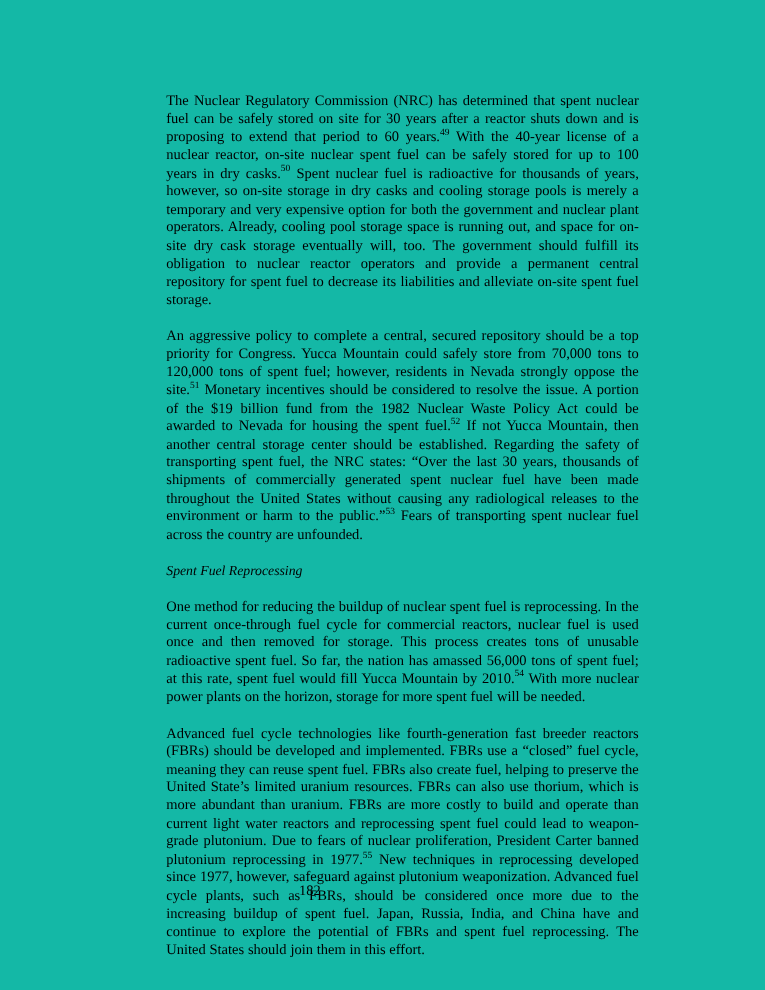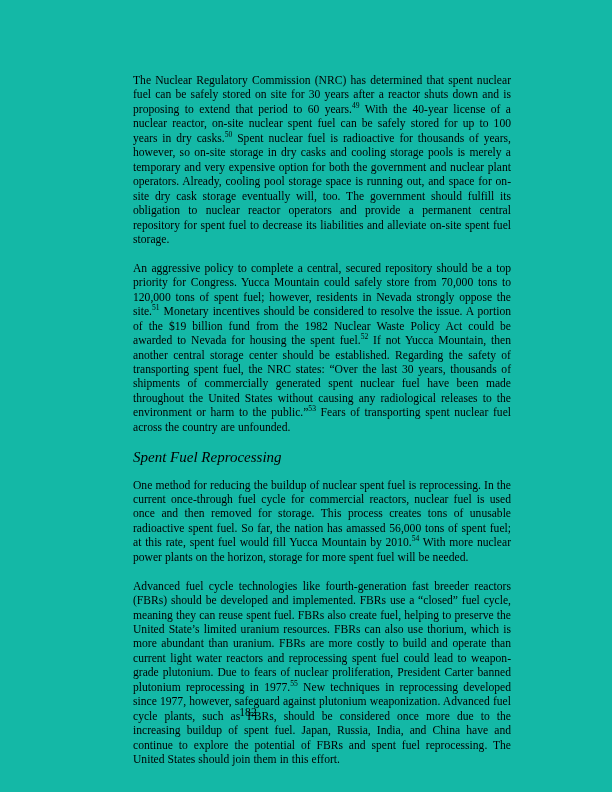--- a/index.html
+++ b/index.html
@@ -36,21 +36,21 @@
     text-justify: inter-word;
     hyphens: none;
     -webkit-hyphens: none;
     word-spacing: 0.15px;
   }
   p.body-para:last-of-type {
     margin-bottom: 0;
   }
   .section-heading {
     margin: 0 0 14.4px 0;
-    font-size: 15px;
+    font-size: 11px;
     line-height: 14.45px;
     font-style: italic;
     text-align: left;
   }
   sup.fn {
     font-size: 7.6px;
     line-height: 0;
     vertical-align: super;
     font-style: normal;
   }

